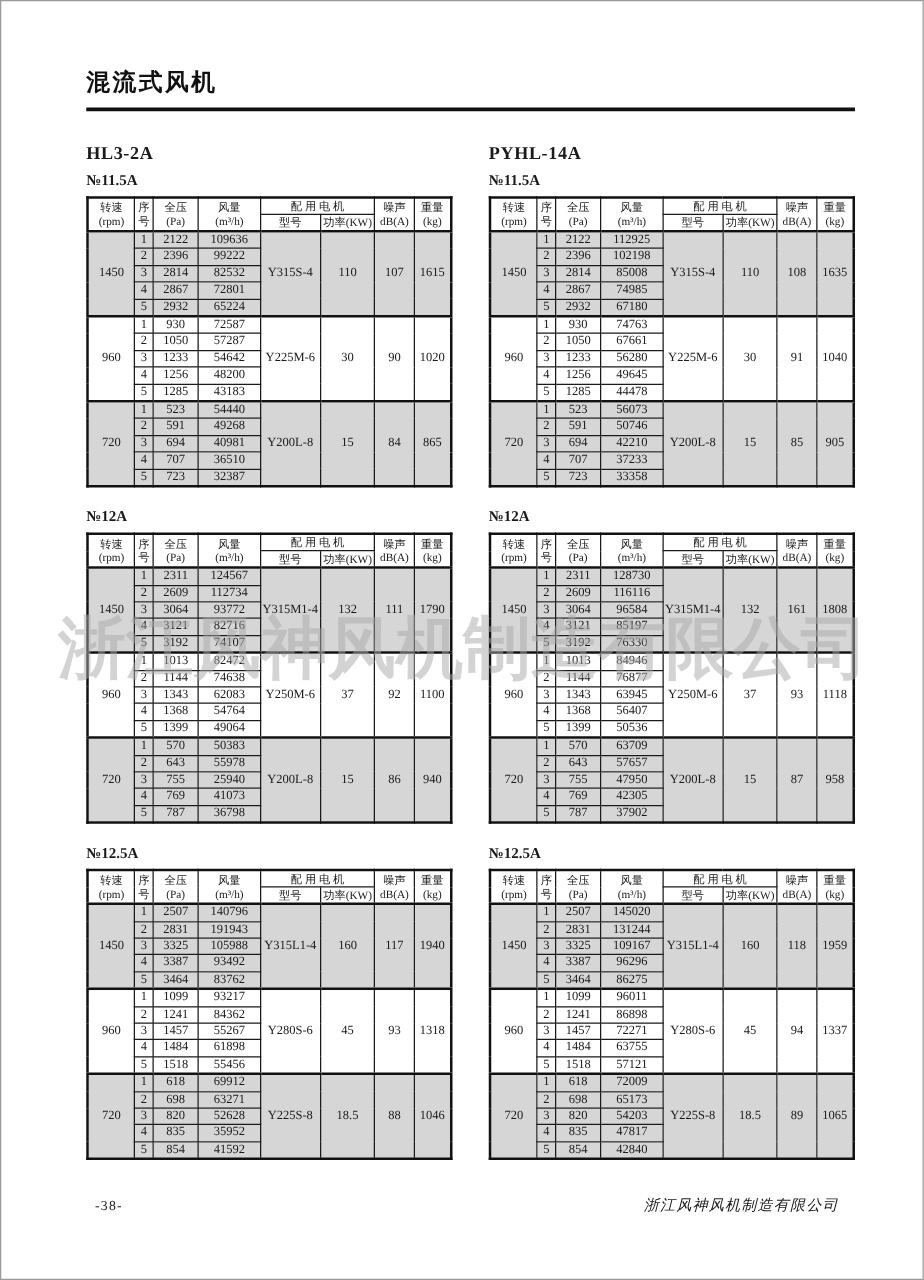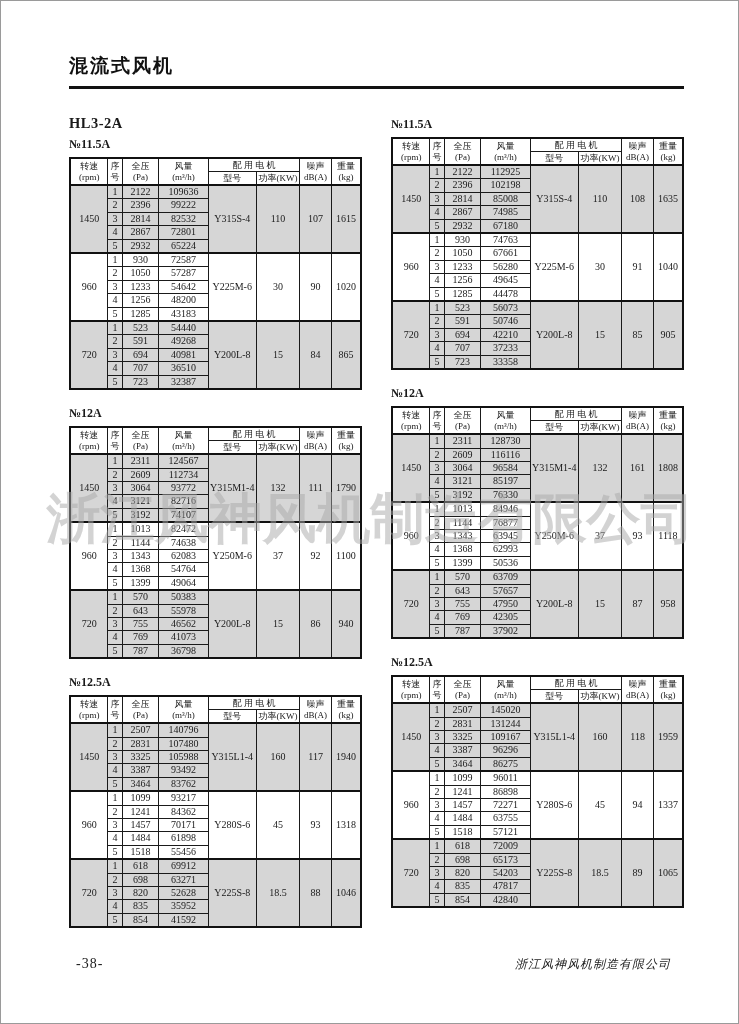--- a/index.html
+++ b/index.html
@@ -37,21 +37,21 @@
   .watermark{
     position:absolute;left:0;top:482px;width:739px;text-align:center;
     font-size:54px;font-weight:bold;color:#a9a9a9;opacity:.5;
     white-space:nowrap;z-index:3;pointer-events:none;
     font-family:"Liberation Serif", serif;
   }
   .footer{
     position:absolute;left:75px;right:67px;bottom:50px;z-index:1;
     display:flex;justify-content:space-between;align-items:baseline;
   }
-  .footer .pageno{font-size:14px;letter-spacing:1px;}
+  .footer .pageno{font-size:11px;letter-spacing:1px;}
   .footer .company{font-size:12px;font-style:italic;letter-spacing:1px;}
 </style>
 </head>
 <body>
 
 <div class="inner">
   <div class="page-title">混流式风机</div>
   <div class="title-rule"></div>
   <div class="tables-grid" id="tables-grid">
       <div>
@@ -328,21 +328,21 @@
                 <td rowspan="5">940</td>
               </tr>
               <tr>
                 <td>2</td>
                 <td>643</td>
                 <td>55978</td>
               </tr>
               <tr>
                 <td>3</td>
                 <td>755</td>
-                <td>46562</td>
+                <td>25940</td>
               </tr>
               <tr>
                 <td>4</td>
                 <td>769</td>
                 <td>41073</td>
               </tr>
               <tr>
                 <td>5</td>
                 <td>787</td>
                 <td>36798</td>
@@ -406,21 +406,21 @@
                 <td>2507</td>
                 <td>140796</td>
                 <td rowspan="5">Y315L1-4</td>
                 <td rowspan="5">160</td>
                 <td rowspan="5">117</td>
                 <td rowspan="5">1940</td>
               </tr>
               <tr>
                 <td>2</td>
                 <td>2831</td>
-                <td>107480</td>
+                <td>191943</td>
               </tr>
               <tr>
                 <td>3</td>
                 <td>3325</td>
                 <td>105988</td>
               </tr>
               <tr>
                 <td>4</td>
                 <td>3387</td>
                 <td>93492</td>
@@ -443,21 +443,21 @@
                 <td rowspan="5">1318</td>
               </tr>
               <tr>
                 <td>2</td>
                 <td>1241</td>
                 <td>84362</td>
               </tr>
               <tr>
                 <td>3</td>
                 <td>1457</td>
-                <td>70171</td>
+                <td>55267</td>
               </tr>
               <tr>
                 <td>4</td>
                 <td>1484</td>
                 <td>61898</td>
               </tr>
               <tr>
                 <td>5</td>
                 <td>1518</td>
                 <td>55456</td>
@@ -493,20 +493,21 @@
                 <td>5</td>
                 <td>854</td>
                 <td>41592</td>
               </tr>
             </tbody>
           </table>
         </div>
       </div>
       <div>
         <div class="table-group">
+          <div class="model-label">PYHL-14A</div>
           <div class="size-label">№11.5A</div>
           <table class="spec">
             <colgroup>
               <col style="width: 13%;">
               <col style="width: 5%;">
               <col style="width: 12.5%;">
               <col style="width: 17%;">
               <col style="width: 16.5%;">
               <col style="width: 15%;">
               <col style="width: 10.8%;">
@@ -744,21 +745,21 @@
                 <td>76877</td>
               </tr>
               <tr>
                 <td>3</td>
                 <td>1343</td>
                 <td>63945</td>
               </tr>
               <tr>
                 <td>4</td>
                 <td>1368</td>
-                <td>62993</td>
+                <td>56407</td>
               </tr>
               <tr>
                 <td>5</td>
                 <td>1399</td>
                 <td>50536</td>
               </tr>
             </tbody>
             <tbody class="block shaded">
               <tr>
                 <td rowspan="5">720</td>

